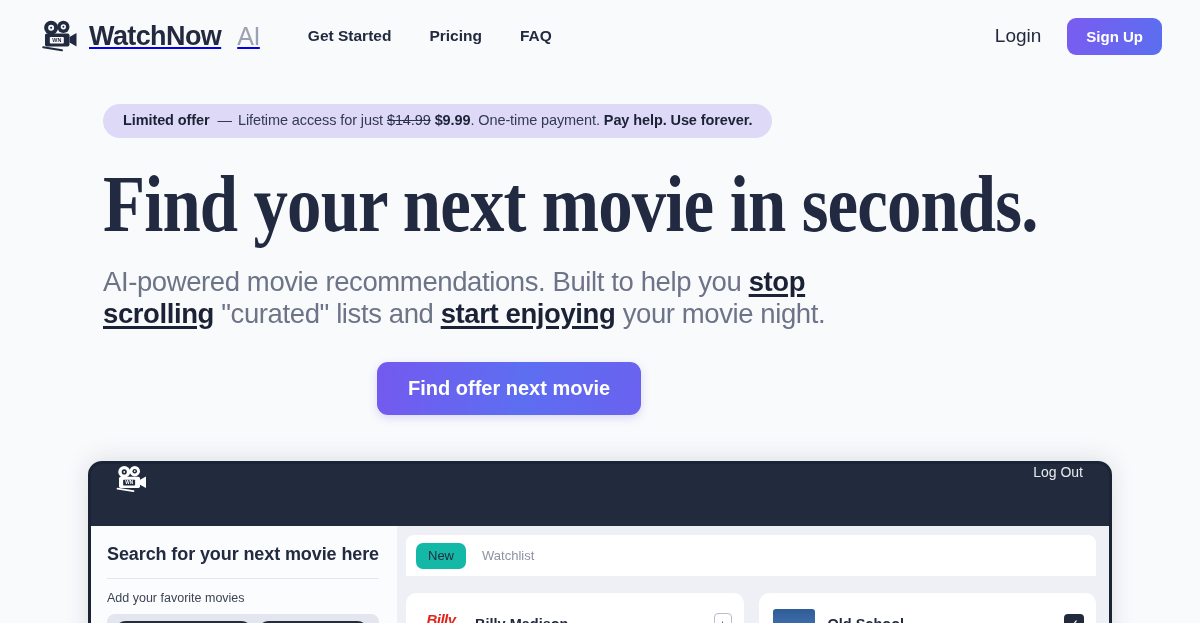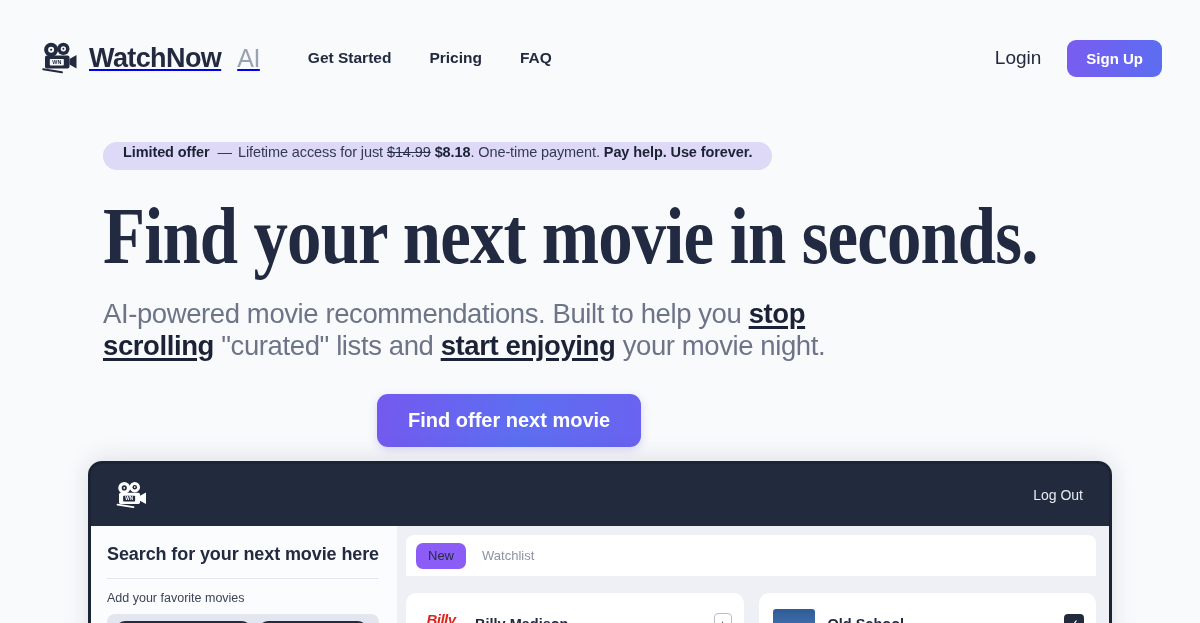--- a/index.html
+++ b/index.html
@@ -15,21 +15,20 @@
     position: relative;
   }
 
   
   .site-header {
     height: 72px;
     display: flex;
     align-items: center;
     padding: 0 38px 0 38px;
     position: relative;
-    margin-top: 22px;
   }
   .brand {
     display: flex;
     align-items: center;
     gap: 9px;
     margin-right: 48px;
   }
   .brand-icon { width: 42px; height: 34px; display: block; flex: none; }
   .brand-text {
     font-size: 27px;
@@ -84,24 +83,24 @@
 
   
   .hero {
     padding: 0 0 0 103px;
   }
   .offer-pill {
     display: inline-flex;
     align-items: center;
     background: #ddd9f6;
     border-radius: 999px;
-    padding: 2px 20px 10px 20px;
+    padding: 8px 20px 10px 20px;
     font-size: 14.5px;
     color: #333a52;
-    margin-top: 48px;
+    margin-top: 32px;
     letter-spacing: -0.1px;
     white-space: nowrap;
   }
   .offer-pill b { font-weight: bold; color: #1c2236; }
   .offer-strike { text-decoration: line-through; font-weight: normal; color: #2a3148; }
   .offer-new { font-weight: bold; color: #1c2236; }
   .offer-dash { margin: 0 6px 0 8px; color: #333a52; }
 
   .hero-title {
     font-family: "Liberation Serif", serif;
@@ -157,21 +156,21 @@
     background: #222b3d;
     border: 3px solid #1b2435;
     border-radius: 14px 14px 0 0;
     overflow: hidden;
     box-shadow: 0 -2px 24px rgba(30,35,60,0.12);
   }
   .app-topbar {
     height: 62px;
     background: #222b3d;
     display: flex;
-    align-items: center;
+    align-items: flex-start;
     padding: 0 26px 0 22px;
   }
   .app-logo { width: 36px; height: 30px; display: block; }
   .app-logout {
     margin-left: auto;
     color: #e8eaf1;
     font-size: 14px;
     text-decoration: none;
   }
   .app-body {
@@ -232,21 +231,21 @@
   }
   .tab {
     font-size: 13px;
     padding: 5px 12px 6px 12px;
     border-radius: 7px;
     color: #8d93a4;
     cursor: pointer;
     white-space: nowrap;
   }
   .tab.active {
-    background: #8b5cf6;
+    background: #14b8a6;
     color: #262d42;
   }
   .cards-row {
     display: flex;
     gap: 15px;
     padding: 11px 0 0 0;
   }
   .movie-card {
     flex: 1;
     background: #ffffff;
@@ -370,21 +369,21 @@
 
 <section class="hero">
 
   <div class="offer-pill">
     <b>Limited offer</b>
     <span class="offer-dash">—</span>
     <span>Lifetime access for just</span>
     <span>&nbsp;</span>
     <span class="offer-strike">$14.99</span>
     <span>&nbsp;</span>
-    <span class="offer-new">$8.18</span>
+    <span class="offer-new">$9.99</span>
     <span>. One-time payment.</span>
     <span>&nbsp;</span>
     <b>Pay help. Use forever.</b>
   </div>
 
   <h1 class="hero-title">Find your next movie in seconds.</h1>
 
   <p class="hero-sub">
     <span>AI-powered movie recommendations. Built to help you </span><span class="em">stop scrolling</span><span> "curated" lists and </span><span class="em">start enjoying</span><span> your movie night.</span>
   </p>

